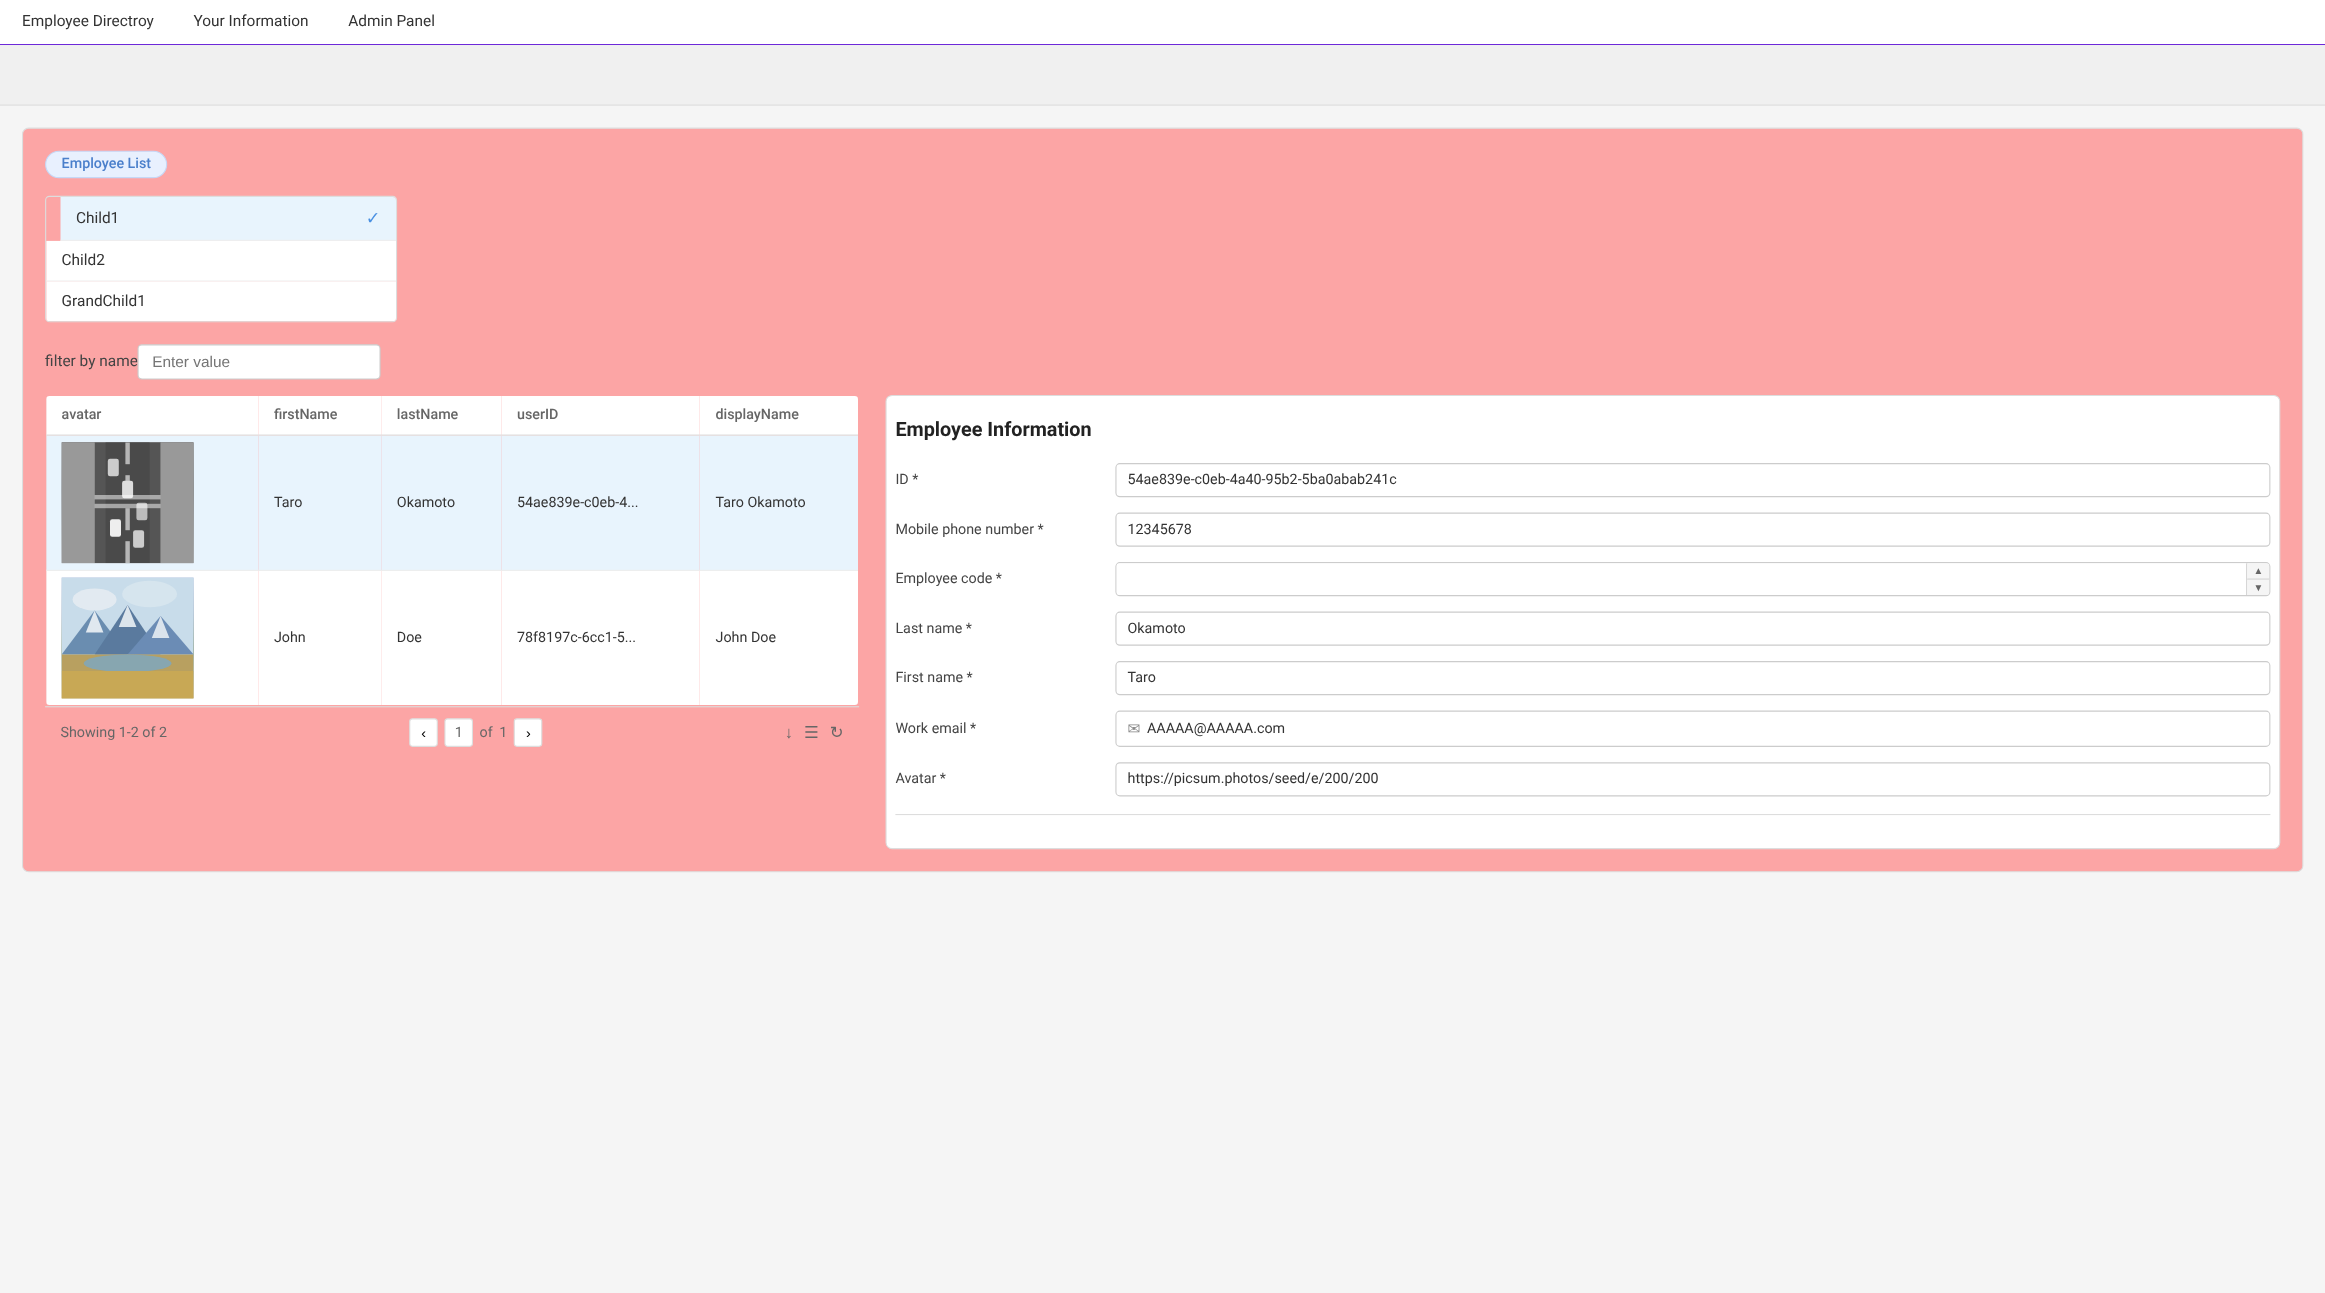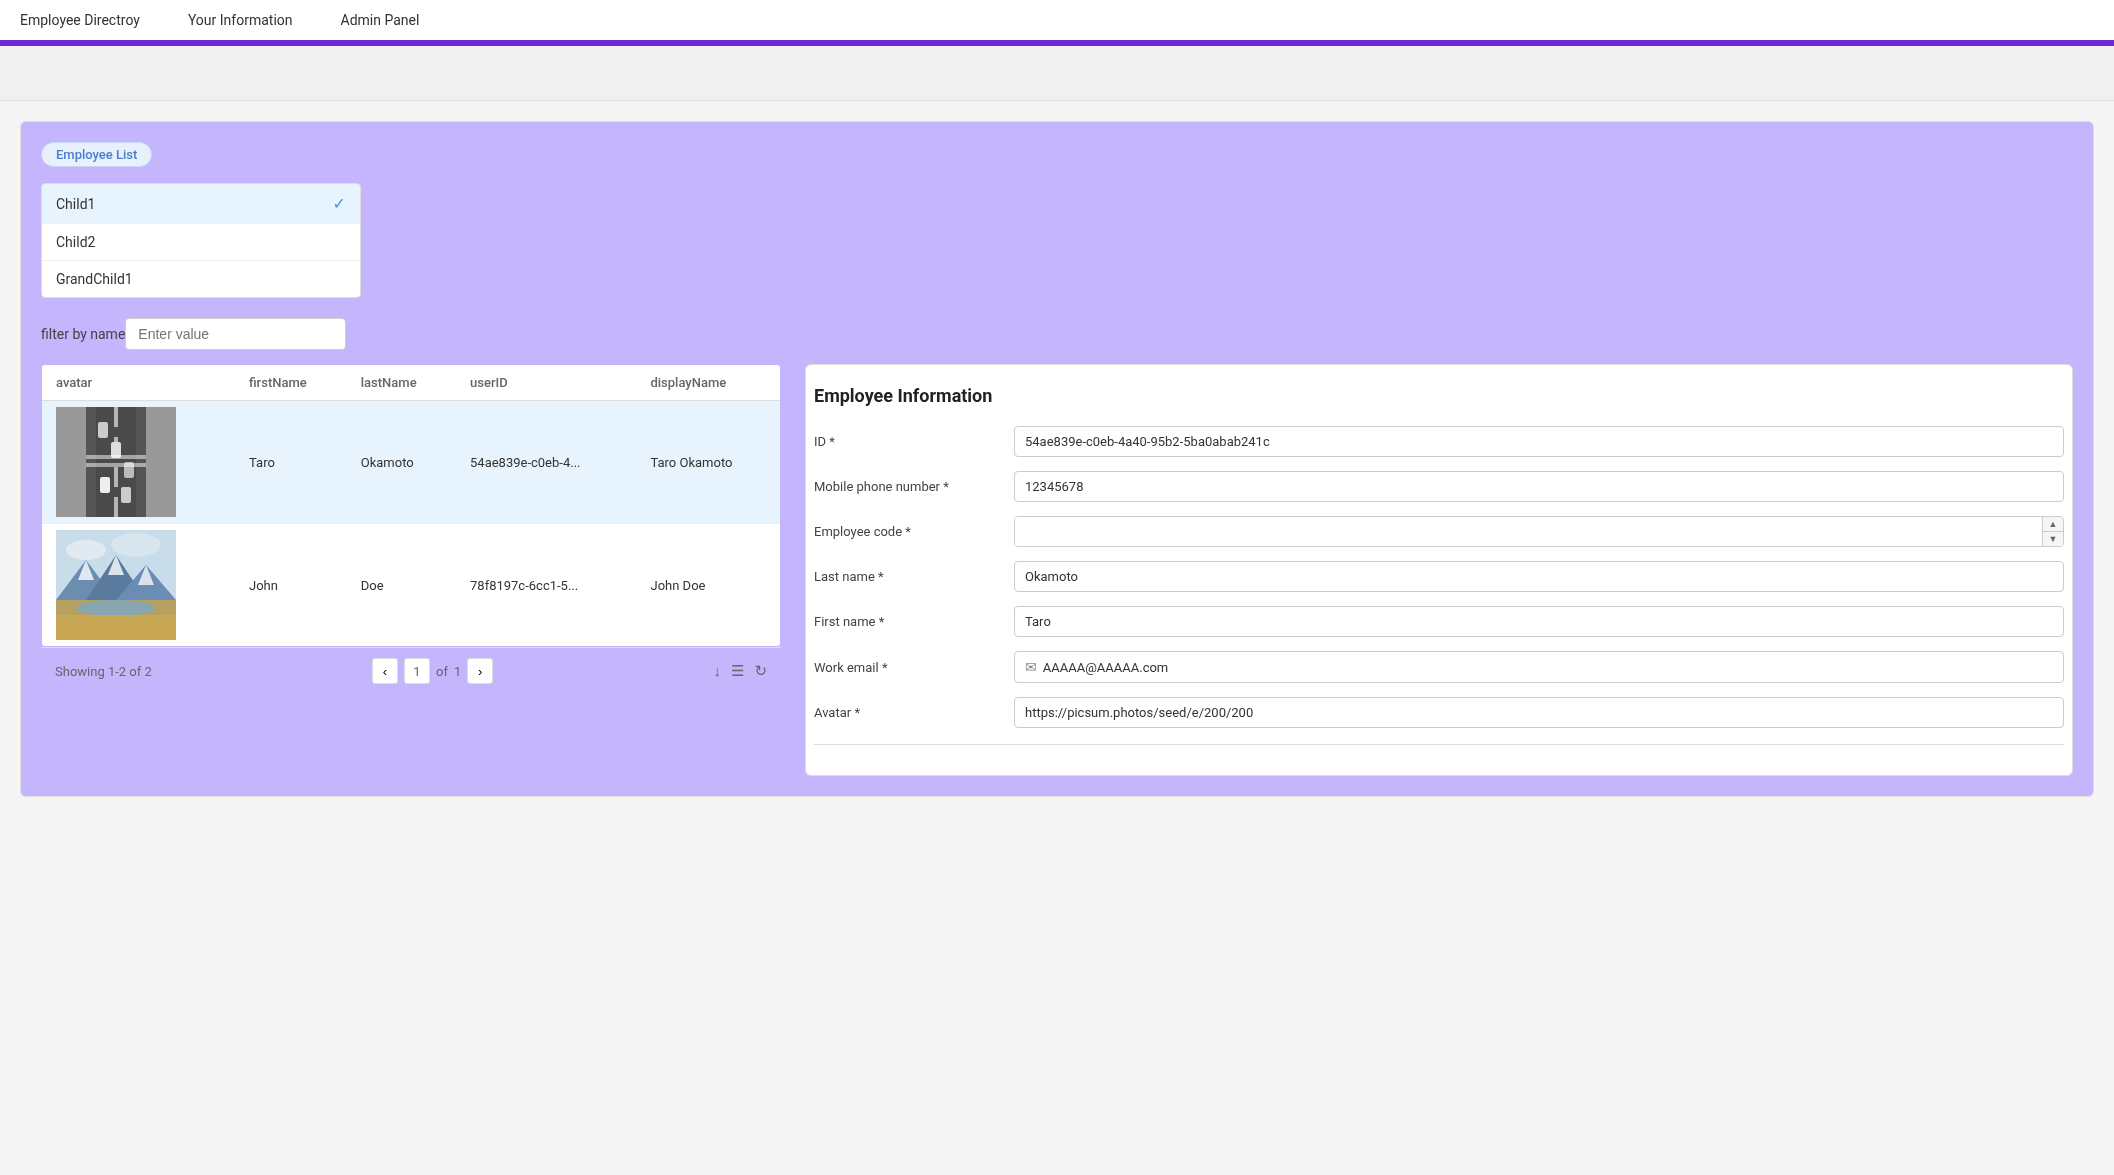--- a/index.html
+++ b/index.html
@@ -1,33 +1,33 @@
 <!DOCTYPE html>
 <html><head>
   <meta charset="utf-8">
   <style>
     * { box-sizing: border-box; margin: 0; padding: 0; }
     body { font-family: -apple-system, BlinkMacSystemFont, 'Segoe UI', Roboto, sans-serif; font-size: 14px; color: #333; background: #f5f5f5; }
 
     
     .nav-bar {
-      display: flex; align-items: center; gap: 48px;
+      display: flex; align-items: center; gap: 36px;
       padding: 12px 20px; background: #fff;
-      border-bottom: 6px solid #6d28d9;
+      border-bottom: 1px solid #6d28d9;
     }
     .nav-item { font-size: 14px; color: #333; cursor: pointer; }
 
     
     .top-spacer { background: #f0f0f0; height: 55px; border-bottom: 1px solid #ddd; }
 
     
     .main-wrapper { padding: 20px; }
 
     .card {
-      background: #c4b5fd;
+      background: #fca5a5;
       border: 1px solid #ddd;
       border-radius: 6px;
       padding: 20px;
     }
 
     
     .badge-employee-list {
       display: inline-block;
       background: #e8f0fe;
       color: #4a7fcb;
@@ -50,21 +50,21 @@
       overflow: hidden;
       margin-bottom: 20px;
     }
     .group-item {
       padding: 10px 14px;
       cursor: pointer;
       display: flex; align-items: center; justify-content: space-between;
       font-size: 14px;
       background: #fff;
     }
-    .group-item.selected { background: #e8f4fd; }
+    .group-item.selected { background: #e8f4fd; margin-left: 13px; }
     .group-item:not(:last-child) { border-bottom: 1px solid #eee; }
     .checkmark { color: #4a90e2; font-size: 16px; }
 
     
     .filter-row {
       display: flex; align-items: center; gap: 0;
       margin-bottom: 14px;
     }
     .filter-label { font-size: 14px; color: #444; }
     .filter-input {

